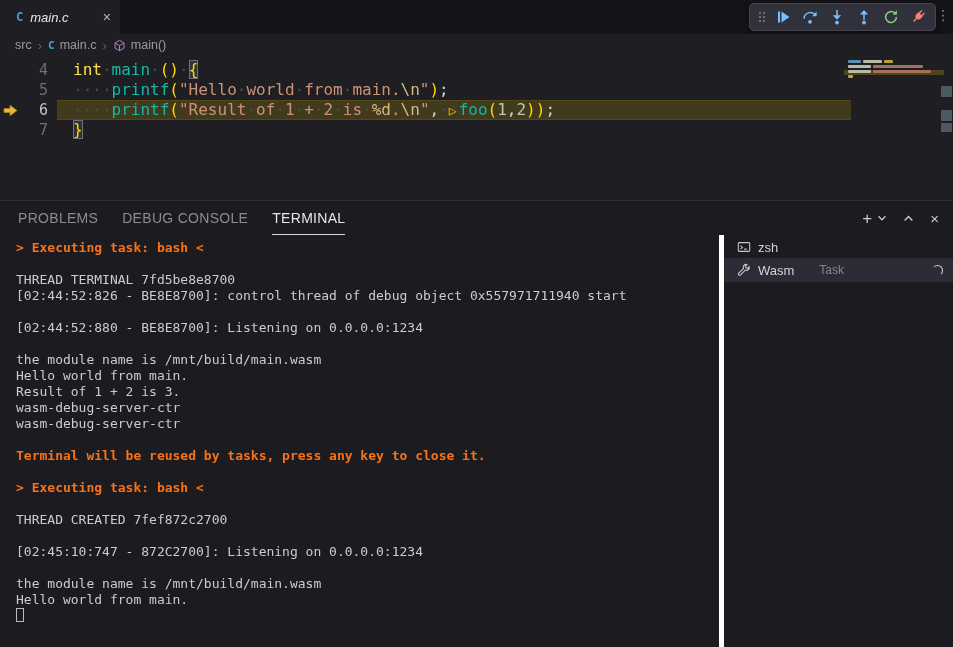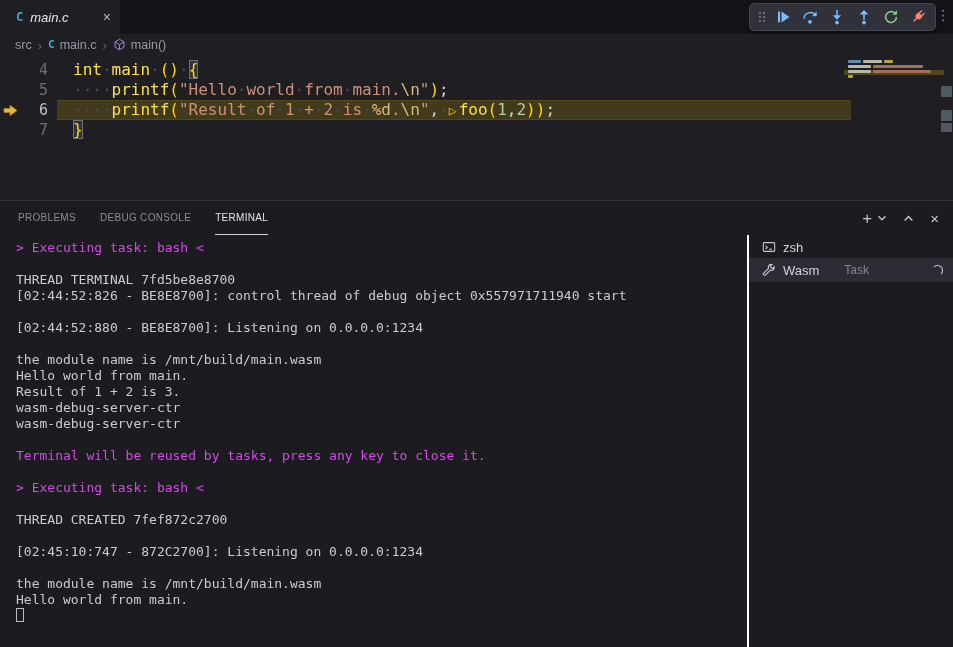--- a/index.html
+++ b/index.html
@@ -13,70 +13,70 @@
   .tab-label{font-style:italic;font-size:13px;color:#e4e4ea}
   .tab-close{margin-left:auto;color:#b6b6c0;font-size:14px;line-height:1}
   .more-actions{position:absolute;right:3px;top:7px;color:#8f8f9a;font-size:14px}
   .debug-toolbar{position:absolute;top:3px;right:17px;height:28px;background:#31313c;border:1px solid #45454f;border-radius:5px;display:flex;align-items:center;padding:0 5px;gap:3px;box-shadow:0 2px 6px rgba(0,0,0,.35)}
   .dbg-btn{width:24px;height:24px;display:flex;align-items:center;justify-content:center;border-radius:4px;cursor:pointer}
   .dbg-grip{width:13px;height:24px;display:flex;align-items:center;justify-content:center;cursor:grab}
 
   
   .breadcrumbs{position:absolute;top:34px;left:0;right:0;height:22px;background:#1e1e23;display:flex;align-items:center;padding-left:15px;font-size:12.5px;color:#9a9aa4}
   #breadcrumb-items{display:flex;align-items:center;gap:5px}
-  .crumb{display:flex;align-items:flex-start;gap:5px;cursor:pointer}
+  .crumb{display:flex;align-items:flex-end;gap:5px;cursor:pointer}
   .crumb-sep{color:#63636d;font-size:13px;margin:0 1px}
   .crumb-cicon{color:#42a5d7;font-family:"DejaVu Sans Mono",monospace;font-weight:bold;font-size:11px}
   .crumb-micon{display:flex}
 
   
   .editor{position:absolute;top:56px;left:0;right:0;height:144px;background:#1e1e23}
   .cur-line-bg{position:absolute;left:57px;top:44px;width:794px;height:20px;background:rgba(255,208,0,.16);border-top:1px solid rgba(255,208,0,.10);border-bottom:1px solid rgba(255,208,0,.10)}
   .gutter{position:absolute;left:0;top:4px;width:48px;text-align:right;font-family:"DejaVu Sans Mono",monospace;font-size:15px;line-height:20px;color:#6e6e78}
   .ln-num.cur{color:#c2c2cc}
   .gutter-arrow{position:absolute;left:3px;top:47px}
   #code-lines{position:absolute;left:73px;top:4px;font-family:"DejaVu Sans Mono",monospace;font-size:16px;line-height:20px;white-space:pre}
   .code-line{height:20px}
   .tk-kw{color:#fde047}
-  .tk-fn{color:#fde047}
+  .tk-fn{color:#14b8a6}
   .tk-str{color:#ce9178}
   .tk-esc{color:#d7ba7d}
   .tk-num{color:#b5cea8}
   .tk-pun{color:#d4d4d4}
   .tk-brk{color:#ffd700}
   .tk-ws{color:#4b4b55}
   .tk-match{outline:1px solid #70707a;outline-offset:-1px;background:rgba(90,90,105,.35)}
   .tk-marker{color:#ffcc00;font-size:13px;margin-right:2px}
 
   
   .minimap{position:absolute;right:13px;top:4px;width:92px}
   .mm-hl{position:absolute;left:-4px;top:10px;width:100px;height:5px;background:rgba(255,208,0,.22)}
   .mm-row{display:flex;gap:2px;height:3px;margin-bottom:2px;position:relative}
   .mm-seg{height:3px;border-radius:1px}
   .ruler-mark{position:absolute;right:1px;width:11px}
 
   
   .panel{position:absolute;top:200px;left:0;right:0;bottom:0;background:#1b1b20;border-top:1px solid #30303a;display:flex;flex-direction:column}
   .panel-header{height:34px;display:flex;align-items:center;padding:0 14px 0 18px;flex:none}
   #panel-tabs{display:flex;height:100%}
-  .panel-tab{display:flex;align-items:center;height:100%;margin-right:24px;font-size:10px;letter-spacing:.3px;color:#8b8b95;border-bottom:1px solid transparent;cursor:pointer}
+  .panel-tab{display:flex;align-items:center;height:100%;margin-right:24px;font-size:14px;letter-spacing:.3px;color:#8b8b95;border-bottom:1px solid transparent;cursor:pointer}
   .panel-tab.active{color:#e6e6e6;border-bottom-color:#d7d7d7}
   .panel-actions{margin-left:auto;display:flex;align-items:center}
   .pa-plus{font-size:17px;color:#c9c9c9;line-height:1;cursor:pointer}
   .pa-chevdown{margin-left:5px;display:flex;cursor:pointer}
   .pa-chevup{margin-left:16px;display:flex;cursor:pointer}
   .pa-close{margin-left:16px;font-size:15px;color:#c9c9c9;line-height:1;cursor:pointer}
 
   
   .terminal-region{flex:1;display:flex;min-height:0}
   .term-main{flex:1;padding:5px 0 0 16px;font-family:"DejaVu Sans Mono",monospace;font-size:13px;line-height:16px;color:#cccccc;cursor:text}
   .term-line{height:16px;white-space:pre}
-  .term-line.bold{font-weight:normal;color:#d946ef}
+  .term-line.bold{font-weight:bold;color:#f97316}
   .term-cursor{display:inline-block;width:8px;height:14px;border:1px solid #bcbcbc;vertical-align:-2px}
-  .term-side{width:206px;border-left:2px solid #ffffff;padding-top:1px;flex:none}
+  .term-side{width:234px;border-left:5px solid #ffffff;padding-top:1px;flex:none}
   .term-item{height:22px;display:flex;align-items:center;gap:7px;padding:0 10px 0 12px;font-size:13px;color:#d2d2da;cursor:pointer}
   .term-item.selected{background:#2c2c36;height:24px}
   .term-ic{display:flex;width:15px;justify-content:center}
   .term-meta{color:#85858f;font-size:12px;margin-left:18px}
   .spinner{margin-left:auto;width:11px;height:11px;border-radius:50%;border:1.6px solid transparent;border-top-color:#cfcfcf;border-right-color:#cfcfcf}
 </style>
 </head>
 <body>
 
 <div id="root">

